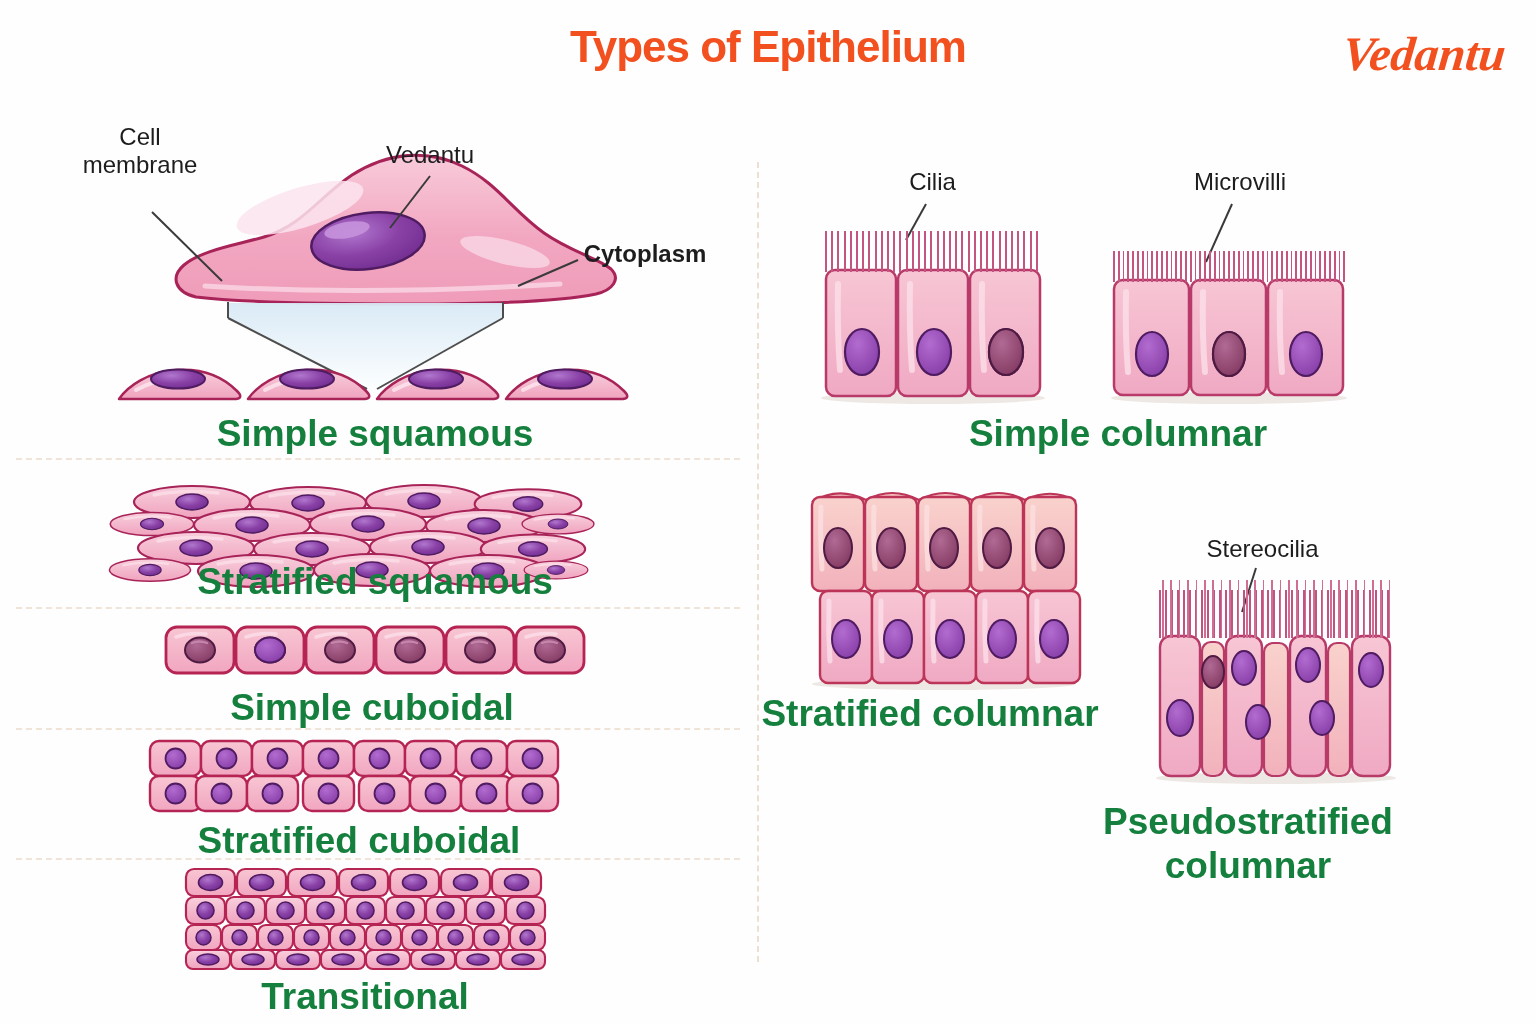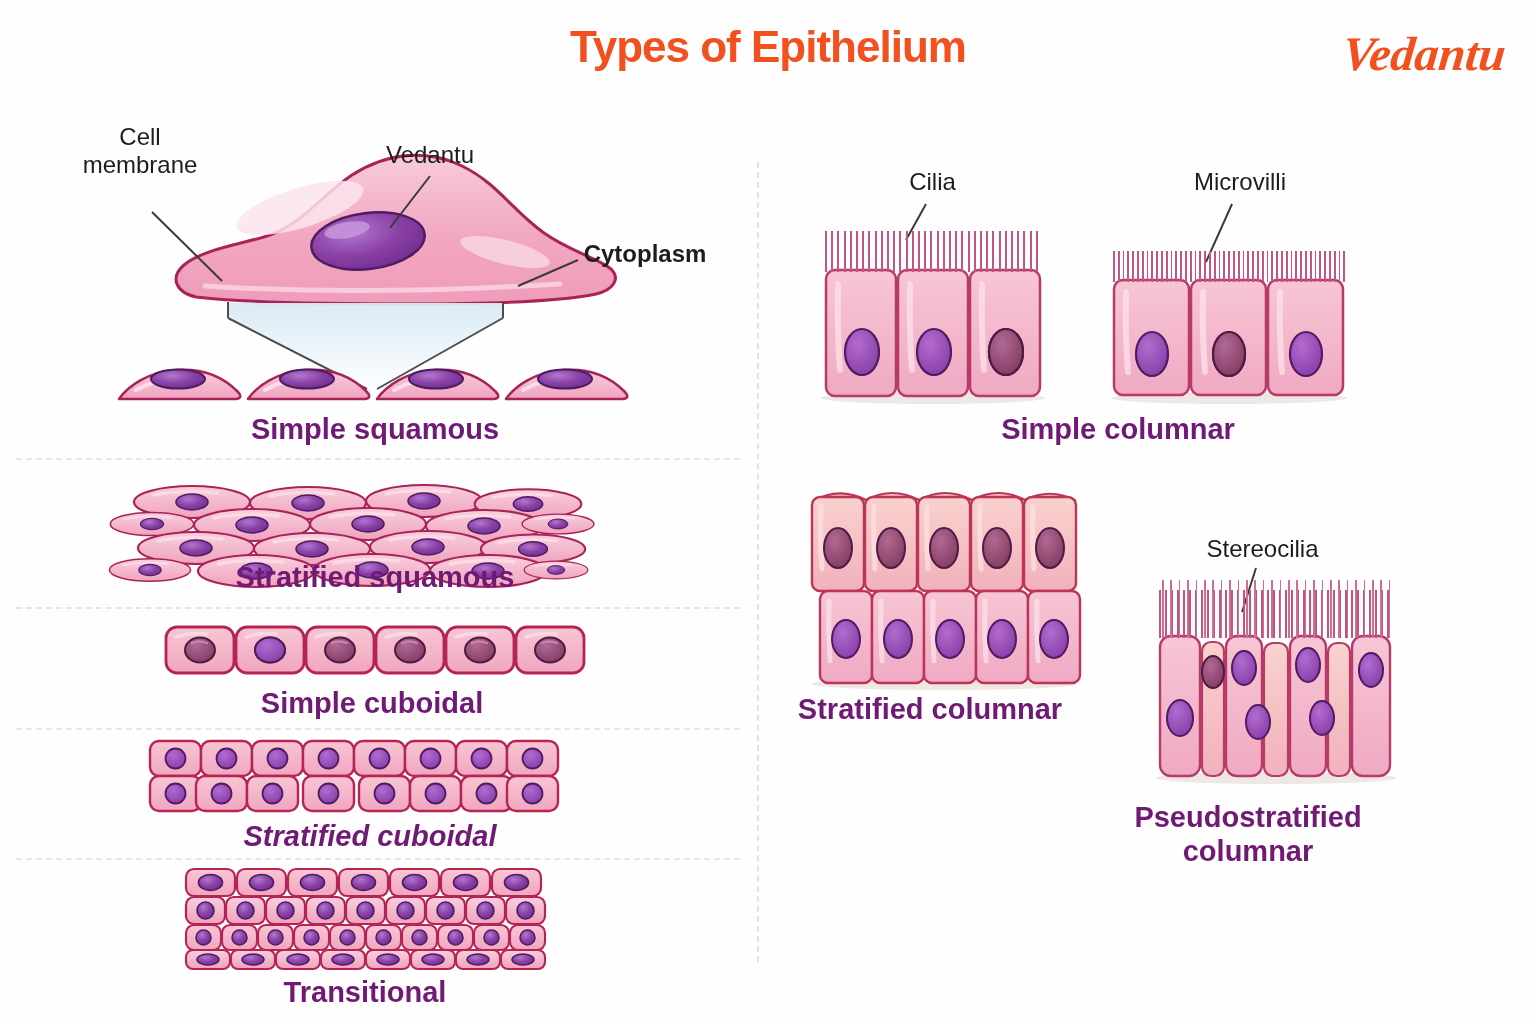--- a/index.html
+++ b/index.html
@@ -3,21 +3,21 @@
 <meta charset="utf-8">
 <style>
   html,body{margin:0;padding:0;}
   body{width:1536px;height:1024px;position:relative;background:#fefefe;overflow:hidden;
        font-family:"Liberation Sans", sans-serif;}
   .abs{position:absolute;}
   .title{left:0;right:0;top:22px;text-align:center;font-size:44px;font-weight:bold;
          color:#F2501F;letter-spacing:-1px;}
   .logo{right:30px;top:26px;font-family:"Liberation Serif", serif;font-style:italic;
         font-weight:bold;font-size:48px;color:#F2501F;transform:skewX(-6deg);}
-  .caption{color:#701a75;font-weight:bold;font-size:29px;text-align:center;line-height:1.18;}
+  .caption{color:#15803d;font-weight:bold;font-size:37px;text-align:center;line-height:1.18;}
   .annot{color:#1d1d1f;font-size:24px;text-align:center;line-height:1.18;}
   .hdiv{border-top:2px dashed #EBDCCB;opacity:.75;height:0;}
   .vdiv{border-left:2px dashed #E7D9C8;opacity:.8;width:0;}
   .band{position:absolute;}
   .cilia-a{background-image:repeating-linear-gradient(90deg,#C45580 0,#C45580 2px,rgba(0,0,0,0) 2px,rgba(0,0,0,0) 6.2px);}
   .cilia-b{background-image:repeating-linear-gradient(90deg,#C45580 0,#C45580 1.8px,rgba(0,0,0,0) 1.8px,rgba(0,0,0,0) 4.8px);}
   .cilia-c{background-image:repeating-linear-gradient(90deg,#C2537E 0,#C2537E 2px,rgba(0,0,0,0) 2px,rgba(0,0,0,0) 6px);}
   .cilia-d{background-image:repeating-linear-gradient(90deg,#CE6E94 0,#CE6E94 1.6px,rgba(0,0,0,0) 1.6px,rgba(0,0,0,0) 8.4px);}
   svg{display:block;}
 </style>
@@ -316,17 +316,17 @@
 <div class="abs annot" style="left:70px;top:123px;width:140px;">Cell membrane</div>
 <div class="abs annot" style="left:370px;top:141px;width:120px;">Vedantu</div>
 <div class="abs annot" style="left:575px;top:240px;width:140px;font-weight:bold;">Cytoplasm</div>
 <div class="abs annot" style="left:880px;top:168px;width:105px;">Cilia</div>
 <div class="abs annot" style="left:1175px;top:168px;width:130px;">Microvilli</div>
 <div class="abs annot" style="left:1190px;top:535px;width:145px;">Stereocilia</div>
 
 <div class="abs caption" style="left:175px;top:412px;width:400px;">Simple squamous</div>
 <div class="abs caption" style="left:175px;top:560px;width:400px;">Stratified squamous</div>
 <div class="abs caption" style="left:172px;top:686px;width:400px;">Simple cuboidal</div>
-<div class="abs caption" style="left:170px;top:819px;width:400px;font-style:italic;">Stratified cuboidal</div>
+<div class="abs caption" style="left:159px;top:819px;width:400px;">Stratified cuboidal</div>
 <div class="abs caption" style="left:165px;top:975px;width:400px;">Transitional</div>
 <div class="abs caption" style="left:918px;top:412px;width:400px;">Simple columnar</div>
 <div class="abs caption" style="left:730px;top:692px;width:400px;">Stratified columnar</div>
 <div class="abs caption" style="left:1098px;top:800px;width:300px;">Pseudostratified columnar</div>
 
 </body></html>

